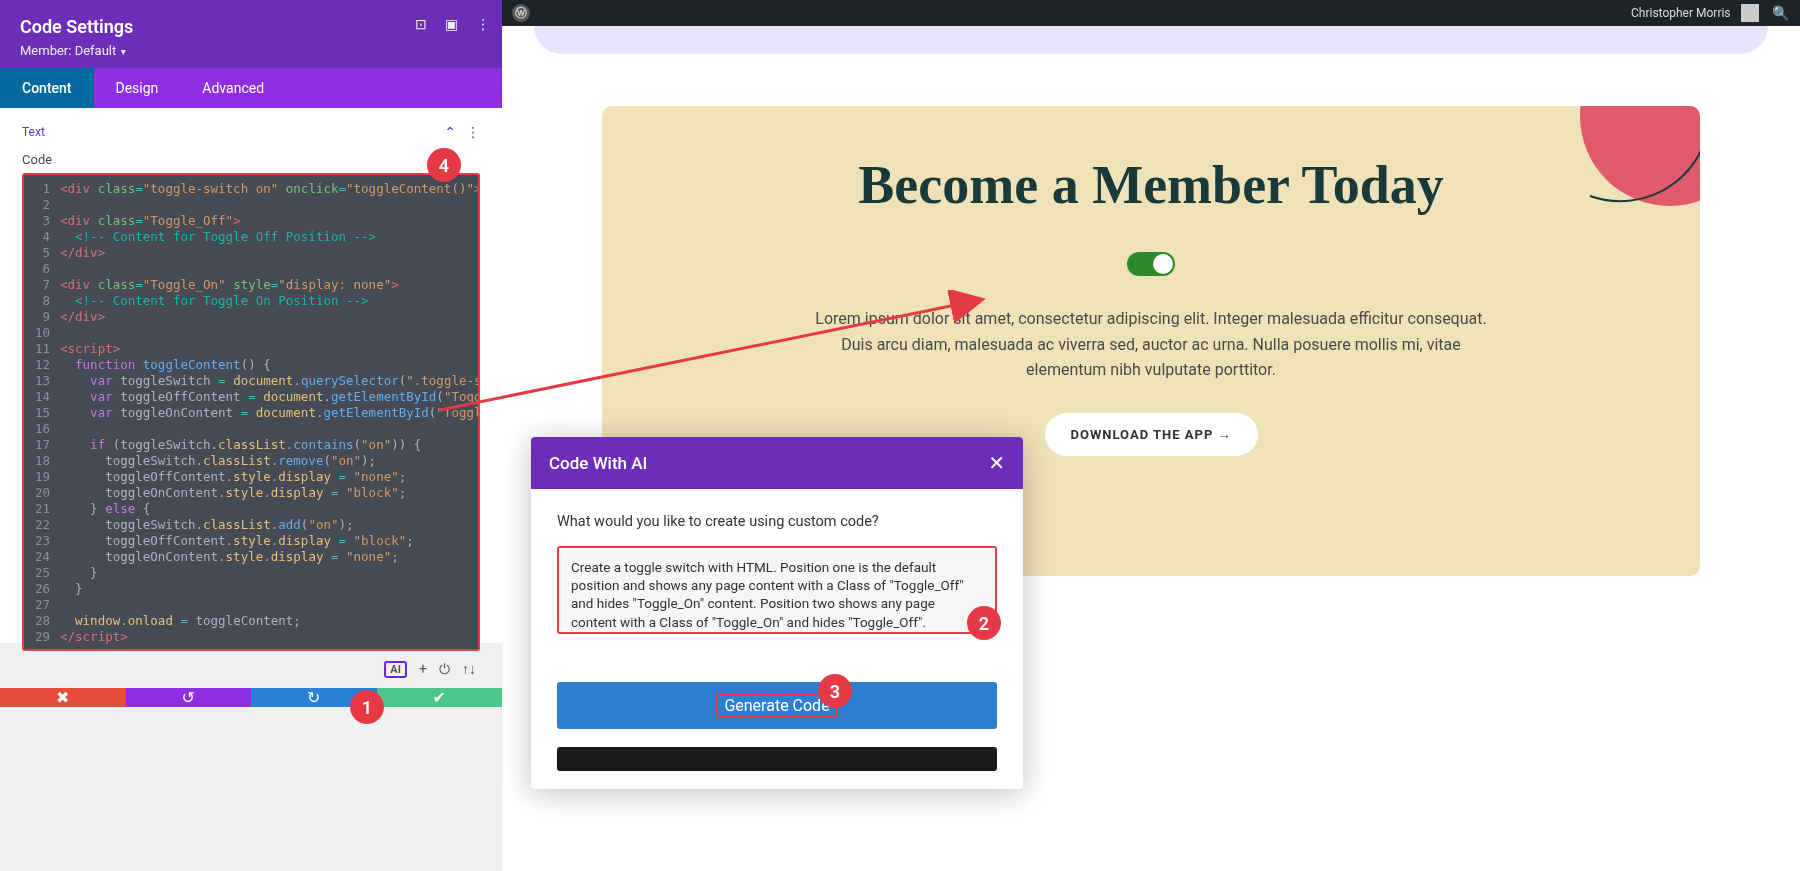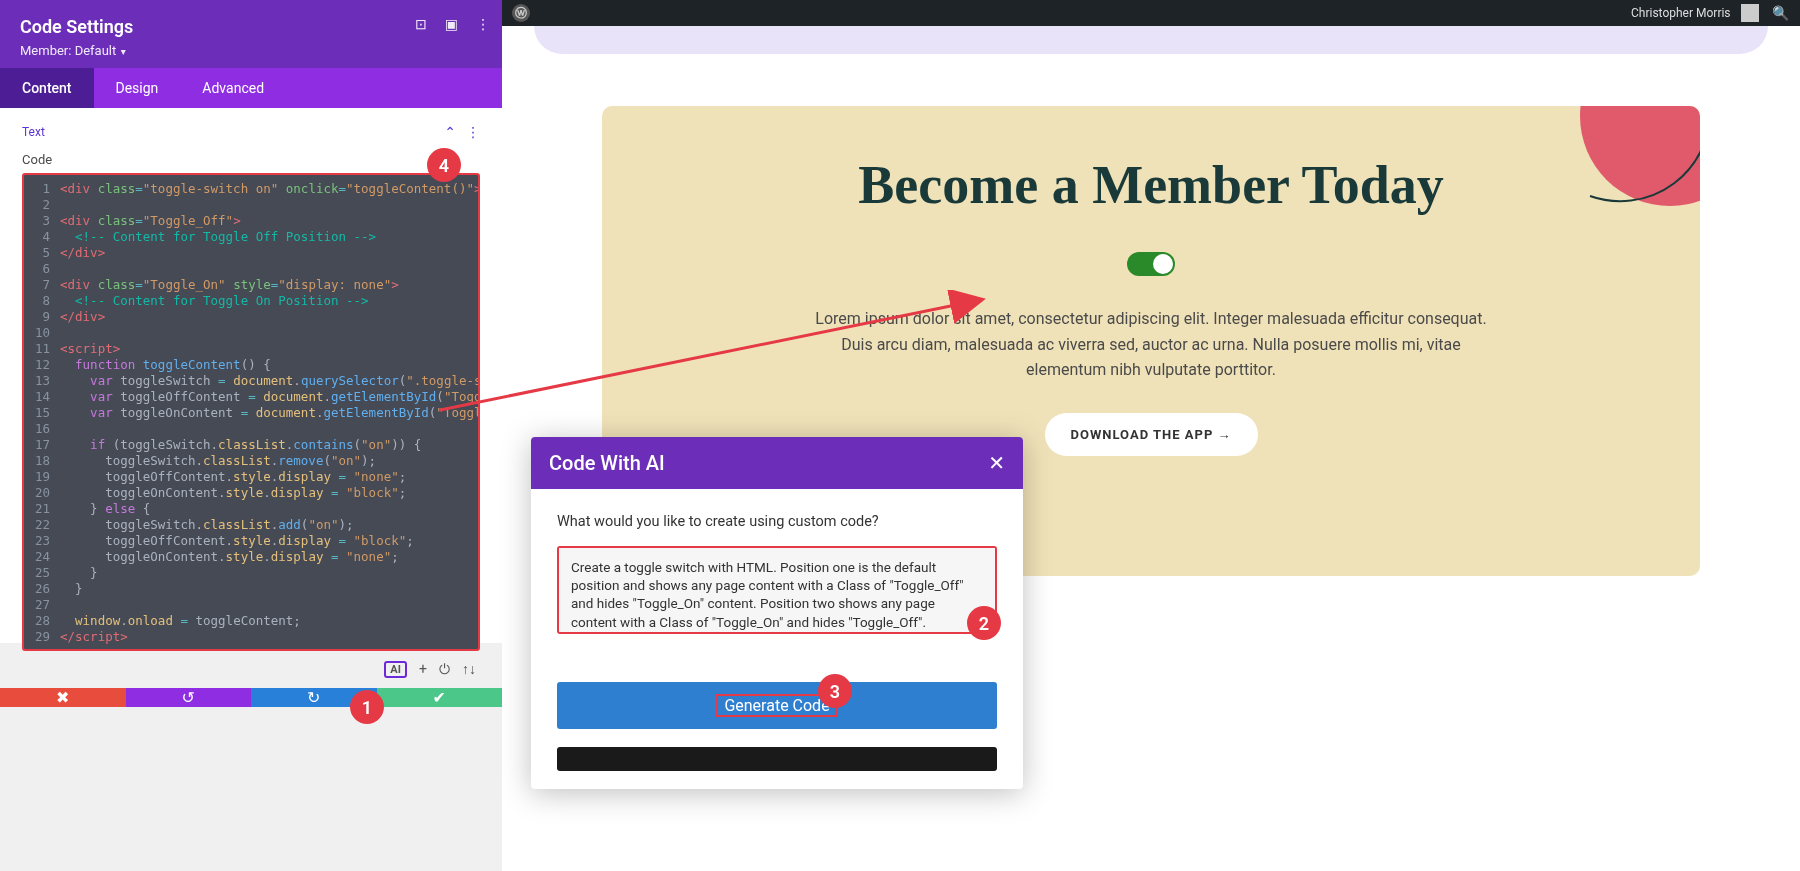--- a/index.html
+++ b/index.html
@@ -9,21 +9,21 @@
 .left-panel { position: absolute; left: 0; top: 0; width: 502px; height: 643px; background: #fff; display: flex; flex-direction: column; }
 .panel-header { background: #6c2eb9; color: #fff; padding: 16px 20px 10px 20px; position: relative; }
 .panel-title { font-size: 18px; font-weight: 600; margin-bottom: 6px; }
 .preset-line { font-size: 13px; opacity: 0.9; }
 .preset-line .caret { font-size: 10px; margin-left: 2px; }
 .header-icons { position: absolute; right: 12px; top: 16px; display: flex; gap: 18px; }
 .header-icons span { font-size: 14px; opacity: 0.9; cursor: pointer; }
 
 .tabs { background: #8e2de2; display: flex; }
 .tab { padding: 12px 22px; color: #fff; font-size: 14px; cursor: pointer; }
-.tab.active { background: #4c1d95; font-weight: 500; }
+.tab.active { background: #0369a1; font-weight: 500; }
 
 .section-row { display: flex; justify-content: space-between; align-items: center; padding: 16px 22px 8px 22px; }
 .section-title { color: #5b35d9; font-size: 12px; font-weight: 400; text-align: center; }
 .section-controls { display: flex; gap: 10px; color: #5b35d9; font-size: 14px; }
 .section-controls span { cursor: pointer; }
 
 .code-label { padding: 4px 22px 6px 22px; font-size: 13px; color: #4a4a4a; }
 
 .code-wrap { margin: 0 22px; position: relative; }
 .code-editor { background: #454a55; border-radius: 3px; font-family: ui-monospace, Menlo, Consolas, monospace; font-size: 12.5px; line-height: 16px; color: #ddd; padding: 6px 0 6px 0; height: 478px; overflow: hidden; border: 2px solid #e63946; }
@@ -66,21 +66,21 @@
 .hero-ornament { position: absolute; right: -30px; top: -30px; width: 200px; height: 200px; }
 .hero h1 { font-family: Georgia, 'Times New Roman', serif; font-size: 54px; font-weight: 700; color: #1a3a3a; margin-bottom: 36px; letter-spacing: 0; }
 .toggle-el { width: 48px; height: 24px; background: #2a8a2a; border-radius: 12px; position: relative; display: inline-block; cursor: pointer; margin-bottom: 26px; }
 .toggle-knob { position: absolute; right: 2px; top: 2px; width: 20px; height: 20px; background: #fff; border-radius: 50%; }
 .hero-text { color: #4a4a4a; font-size: 16px; line-height: 1.6; max-width: 680px; margin: 0 auto 30px auto; }
 .app-btn-wrap { display: inline-block; background: #fff; border-radius: 28px; padding: 14px 26px; font-size: 13px; font-weight: 700; letter-spacing: 1px; color: #333; }
 
 
 .ai-modal { position: absolute; left: 531px; top: 437px; width: 492px; background: #fff; border-radius: 4px; box-shadow: 0 4px 30px rgba(0,0,0,0.25); overflow: hidden; }
 .ai-header { background: #6c2eb9; color: #fff; padding: 14px 18px; display: flex; justify-content: space-between; align-items: center; }
-.ai-title { font-size: 20px; font-weight: 500; }
+.ai-title { font-size: 17px; font-weight: 500; }
 .ai-close { font-size: 20px; cursor: pointer; }
 .ai-body { padding: 24px 26px 20px 26px; }
 .ai-question { font-size: 14.5px; color: #333; margin-bottom: 16px; }
 .ai-textarea { width: 100%; border: 2px solid #e63946; background: #f6f6f6; border-radius: 3px; padding: 10px 12px; font-size: 13.5px; color: #333; line-height: 1.35; resize: none; height: 88px; font-family: inherit; }
 .ai-generate { margin: 24px 26px 18px 26px; background: #2f7fd1; color: #fff; text-align: center; padding: 12px 0; border-radius: 3px; cursor: pointer; position: relative; }
 .gen-inner { display: inline-block; border: 2px solid #e63946; padding: 0 6px; }
 .ai-strip { margin: 0 26px 18px 26px; height: 24px; background: #1a1a1a; border-radius: 3px; }
 
 
 .badge { position: absolute; width: 34px; height: 34px; border-radius: 50%; background: #e63946; color: #fff; font-size: 18px; font-weight: 600; display: flex; align-items: center; justify-content: center; z-index: 50; }

